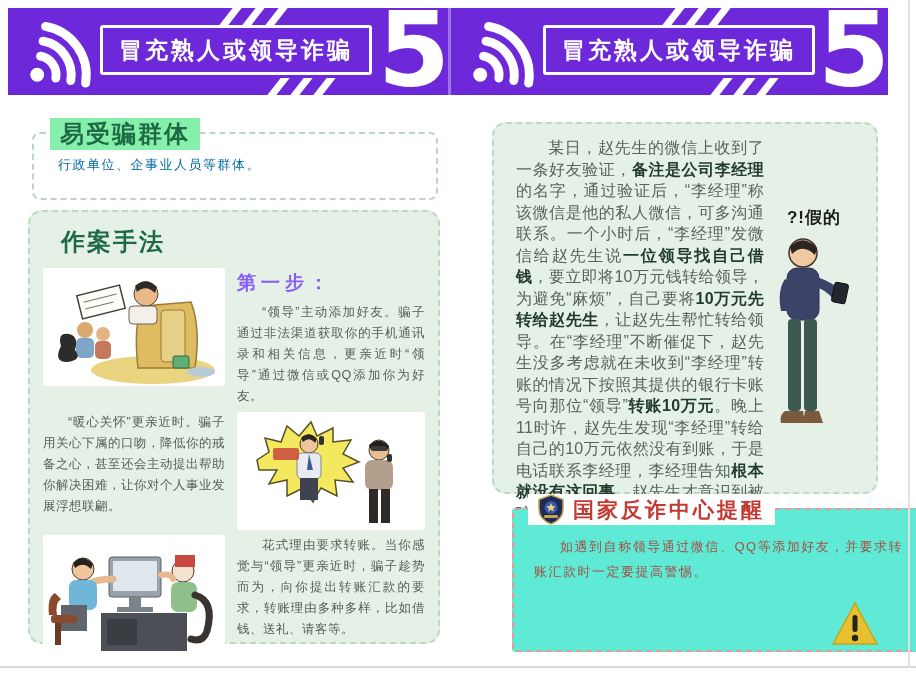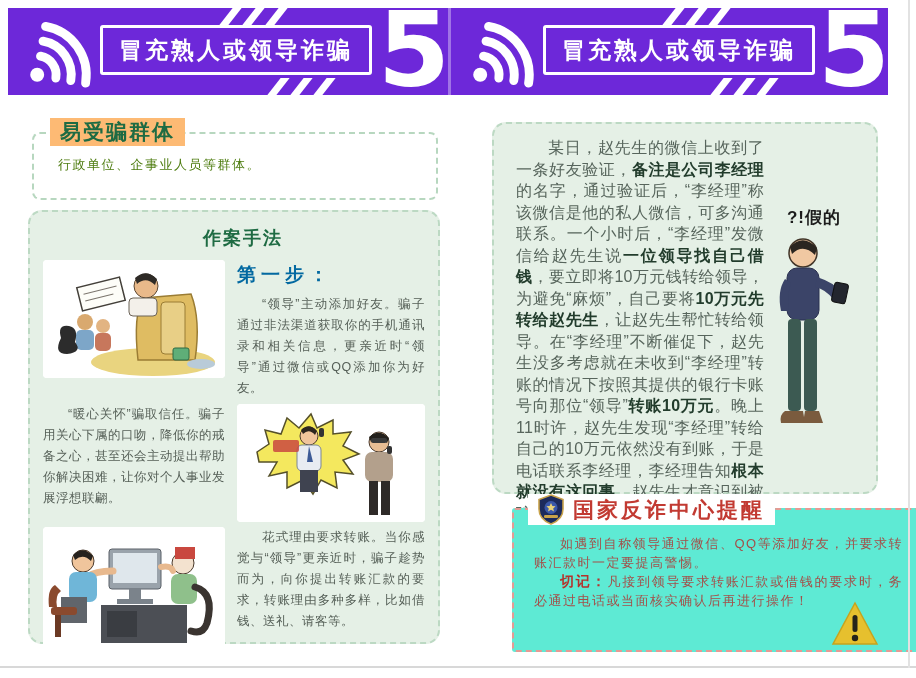--- a/index.html
+++ b/index.html
@@ -23,53 +23,53 @@
   .banner-number { position:absolute; right:-2px; top:-8px; color:#fff; font-size:104px; line-height:100px;
                    font-weight:800; font-family:"DejaVu Sans","Liberation Sans",sans-serif; }
 
   
   .green-title { color:#1e6b43; font-weight:bold; }
   .box-green { background:#e5f0e6; border:2px dashed #bcd9c3; border-radius:14px; }
 
   
   .victim-box { position:absolute; left:32px; top:132px; width:406px; height:68px;
                 border:2px dashed #b7d7bf; border-radius:8px; background:#fff; }
-  .victim-box .legend { position:absolute; top:-16px; left:16px; background:#fdba74; padding:0 10px;
-                        font-size:21px; letter-spacing:2px; }
-  .victim-box p { margin:22px 0 0 24px; font-size:13px; color:#4d7c0f; letter-spacing:1.5px; }
+  .victim-box .legend { position:absolute; top:-16px; left:16px; background:#86efac; padding:0 10px;
+                        font-size:24px; letter-spacing:2px; }
+  .victim-box p { margin:22px 0 0 24px; font-size:13px; color:#0369a1; letter-spacing:1.5px; }
 
   
   .methods-box { position:absolute; left:28px; top:210px; width:412px; height:434px; padding:14px 13px 0 13px; }
-  .methods-box > h2 { font-size:18px; letter-spacing:2px; margin:0 0 10px 18px;text-align:center; }
+  .methods-box > h2 { font-size:24px; letter-spacing:2px; margin:0 0 10px 18px; }
   .step { display:flex; gap:12px; margin-bottom:5px; }
   .step figure { flex-shrink:0; background:#fff; border-radius:4px; overflow:hidden; }
   .fig-1 { width:182px; height:118px; }
   .fig-2 { width:188px; height:118px; }
   .fig-3 { width:182px; height:126px; }
   .step-text { flex:1; min-width:0; }
-  .step-text h3 { font-size:19px; color:#0369a1; letter-spacing:5px; margin:2px 0 6px 0; font-weight:bold; }
+  .step-text h3 { font-size:19px; color:#8b5cf6; letter-spacing:5px; margin:2px 0 6px 0; font-weight:bold; }
   .step-text p { font-size:12.5px; line-height:21px; color:#566058; text-align:justify;
                  text-indent:2em; letter-spacing:0.5px; }
 
   
   .case-box { position:absolute; left:492px; top:122px; width:386px; height:372px; padding:13px 0 0 22px; }
   .case-box > h2 { font-size:22px; letter-spacing:2px; margin-bottom:8px; }
   .case-text { width:248px; font-size:16px; line-height:21.5px; color:#57655c; text-align:justify;
                text-indent:2em; letter-spacing:0.2px; }
   .case-text .rich-bold { font-weight:bold; color:#223c2c; }
   .case-illustration { position:absolute; right:6px; top:82px; width:112px; text-align:center; }
   .case-illustration .callout { font-size:17px; font-weight:bold; color:#1c1c1c; letter-spacing:1px; margin-bottom:2px;text-align:center; }
 
   
   .reminder-box { position:absolute; left:512px; top:508px; width:413px; height:144px;
                   border:2px dashed #e59a93; border-radius:3px; background:#5eead4; padding:24px 20px 0 20px; }
   .reminder-box .legend { position:absolute; top:-16px; left:14px; background:#fff; padding:0 10px;
                           display:flex; align-items:center; gap:9px; }
   .reminder-box .legend span.t { font-size:21px; font-weight:bold; color:#c23a32; letter-spacing:3px; }
-  .reminder-box p { font-size:13px; line-height:19px; color:#a3504a; text-indent:2em;
+  .reminder-box p { font-size:13px; line-height:25px; color:#a3504a; text-indent:2em;
                     letter-spacing:1.5px; text-align:justify; }
   .reminder-box p .tip-label { font-weight:bold; color:#b5322c; font-size:14px; }
   .warning-tri { position:absolute; right:44px; bottom:2px; }
 </style>
 </head>
 <body>
 
 <div class="sheet">
 
   <div class="banner">
@@ -154,21 +154,21 @@
         </svg>
       </figure>
       <div class="step-text">
         <h3>第一步：</h3>
         <p>“领导”主动添加好友。骗子通过非法渠道获取你的手机通讯录和相关信息，更亲近时“领导”通过微信或QQ添加你为好友。</p>
       </div>
     </div>
 
     <div class="step">
       <div class="step-text">
-        <p>“暖心关怀”骗取信任。骗子用关心下属的口吻，降低你的戒备之心，甚至还会主动提出帮助你解决困难，让你对个人事业发展浮想联翩。</p>
+        <p>“暖心关怀”更亲近时。骗子用关心下属的口吻，降低你的戒备之心，甚至还会主动提出帮助你解决困难，让你对个人事业发展浮想联翩。</p>
       </div>
       <figure class="fig-2">
         <svg width="188" height="118" viewBox="0 0 188 118">
           <rect width="188" height="118" fill="#ffffff"></rect>
           <polygon fill="#f4e85e" stroke="#55502a" stroke-width="1.5" points="20,48 32,40 28,26 44,30 50,14 62,24 74,10 80,24 96,16 96,30 114,28 106,42 122,50 106,56 116,70 98,68 100,84 84,76 76,90 66,76 50,84 50,68 32,72 40,58 22,58"></polygon>
           <circle cx="72" cy="32" r="9" fill="#f0c59c" stroke="#4a3a2c"></circle>
           <path d="M64 26 Q72 18 80 27 L78 31 Q72 24 66 30 Z" fill="#2c2620"></path>
           <rect x="60" y="41" width="24" height="26" rx="5" fill="#e8ecf2" stroke="#7d8694"></rect>
           <path d="M72 42 L76 58 L70 58 Z" fill="#3c5a96"></path>
           <rect x="63" y="66" width="18" height="22" fill="#3f4350"></rect>
@@ -244,21 +244,20 @@
       <svg width="26" height="31" viewBox="0 0 26 31">
         <path d="M13 1 L25 5.5 V15 C25 23 19.5 27.5 13 30 C6.5 27.5 1 23 1 15 V5.5 Z" fill="#1c2a5c" stroke="#c8a24a" stroke-width="1.6"></path>
         <circle cx="13" cy="13.5" r="6.5" fill="#3a57a8"></circle>
         <path d="M13 9 L14.4 12 L17.6 12.3 L15.2 14.4 L16 17.5 L13 15.8 L10 17.5 L10.8 14.4 L8.4 12.3 L11.6 12 Z" fill="#e8d27a"></path>
         <rect x="6" y="21" width="14" height="3" rx="1.2" fill="#c8a24a"></rect>
       </svg>
       <span class="t">国家反诈中心提醒</span>
     </div>
 
     <p>如遇到自称领导通过微信、QQ等添加好友，并要求转账汇款时一定要提高警惕。</p>
-    <p><span class="tip-label">切记：</span><span>凡接到领导要求转账汇款或借钱的要求时，务必通过电话或当面核实确认后再进行操作！</span></p>
 
     <svg class="warning-tri" width="48" height="48" viewBox="0 0 48 48">
       <polygon points="24,3 46,44 2,44" fill="#e6c02e" stroke="#c7a31d" stroke-width="1.5"></polygon>
       <rect x="21.5" y="15" width="5" height="17" rx="2.5" fill="#26231a"></rect>
       <circle cx="24" cy="38" r="3.2" fill="#26231a"></circle>
     </svg>
   </section>
 
   <div class="sheet-edge-bottom"></div>
   <div class="sheet-edge-right"></div>

